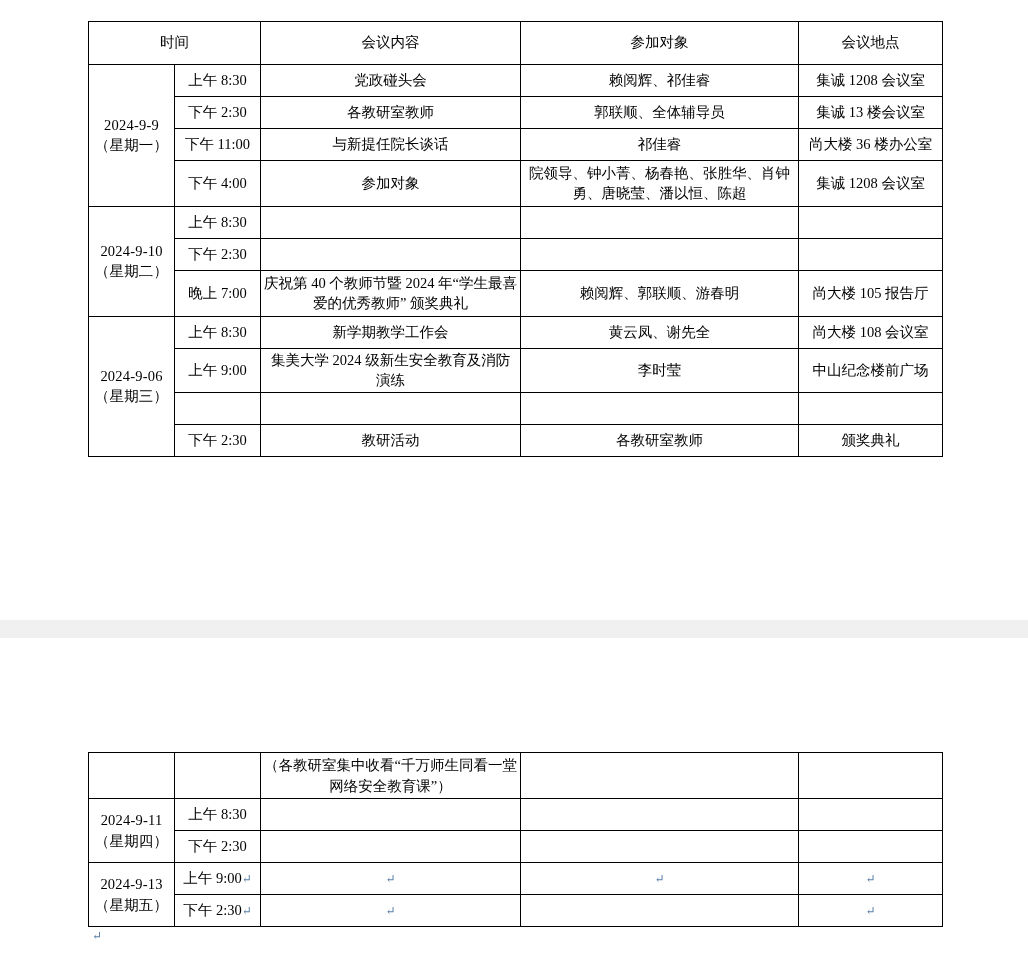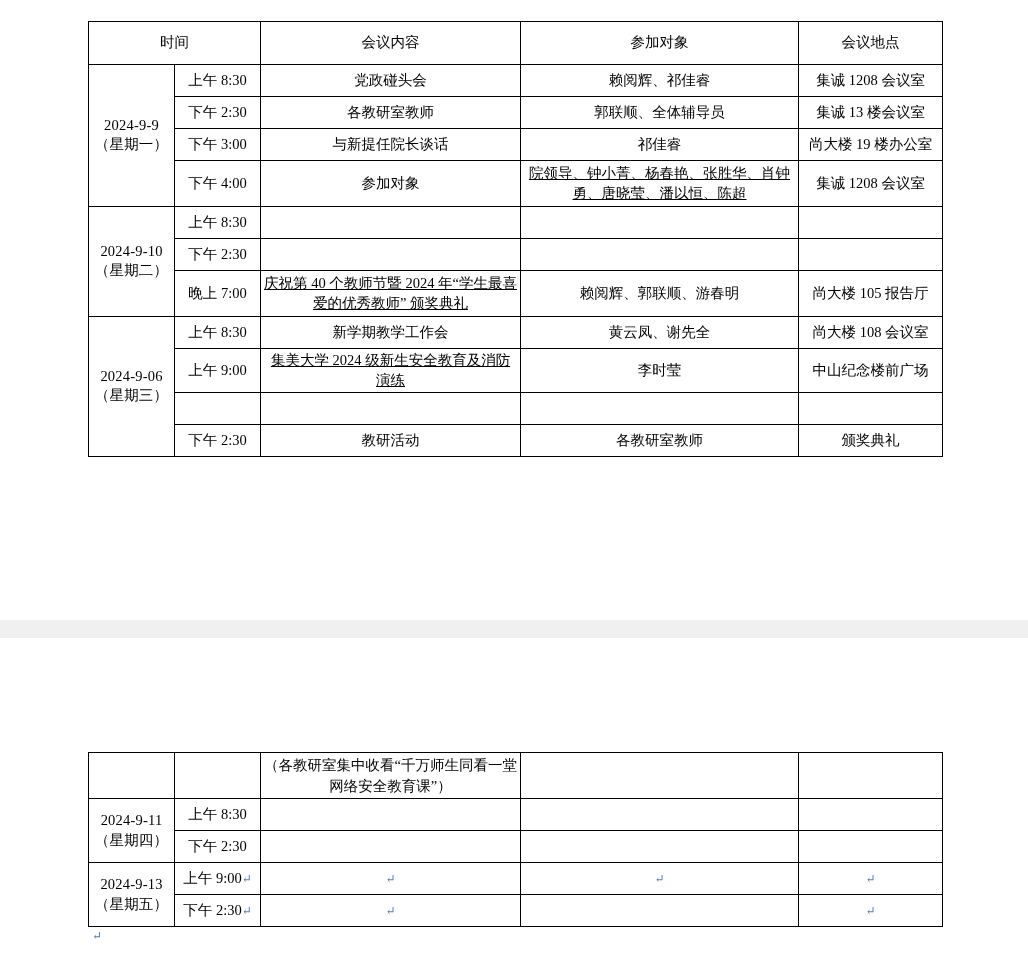--- a/index.html
+++ b/index.html
@@ -59,31 +59,31 @@
     height: 38px;
     font-size: 16px;
     font-weight: bold;
   }
   .hdr-date { font-weight: bold; font-size: 16px; }
 
   .cell-date {
     font-size: 13.5px;
     letter-spacing: 0.2px;
   }
-  .cell-date .wk { display: block; font-family: Liberation Mono, monospace; }
+  .cell-date .wk { display: block; }
   .cell-time {
     font-size: 14px;
     text-align: left;
     padding-left: 8px;
   }
   .row-h { height: 32px; }
   .row-h2 { height: 46px; }
   .row-h3 { height: 44px; }
 
-  .two-line { line-height: 1.4; text-decoration: underline; }
+  .two-line { line-height: 1.4; }
 
   
   table.sched2 {
     border-collapse: collapse;
     margin-left: 88px;
     margin-top: 114px;
     table-layout: fixed;
   }
   table.sched2 td {
     border: 1px solid #000;
@@ -146,24 +146,24 @@
         <td>赖阅辉、祁佳睿</td>
         <td>集诚 1208 会议室</td>
       </tr>
       <tr class="row-h">
         <td class="cell-time">下午 2:30</td>
         <td>各教研室教师</td>
         <td>郭联顺、全体辅导员</td>
         <td>集诚 13 楼会议室</td>
       </tr>
       <tr class="row-h">
-        <td class="cell-time">下午 3:00</td>
+        <td class="cell-time">下午 11:00</td>
         <td>与新提任院长谈话</td>
         <td>祁佳睿</td>
-        <td>尚大楼 19 楼办公室</td>
+        <td>尚大楼 36 楼办公室</td>
       </tr>
       <tr class="row-h2">
         <td class="cell-time">下午 4:00</td>
         <td>参加对象</td>
         <td class="two-line">院领导、钟小菁、杨春艳、张胜华、肖钟勇、唐晓莹、潘以恒、陈超</td>
         <td>集诚 1208 会议室</td>
       </tr>
 
       <tr class="row-h">
         <td rowspan="3" class="cell-date">

